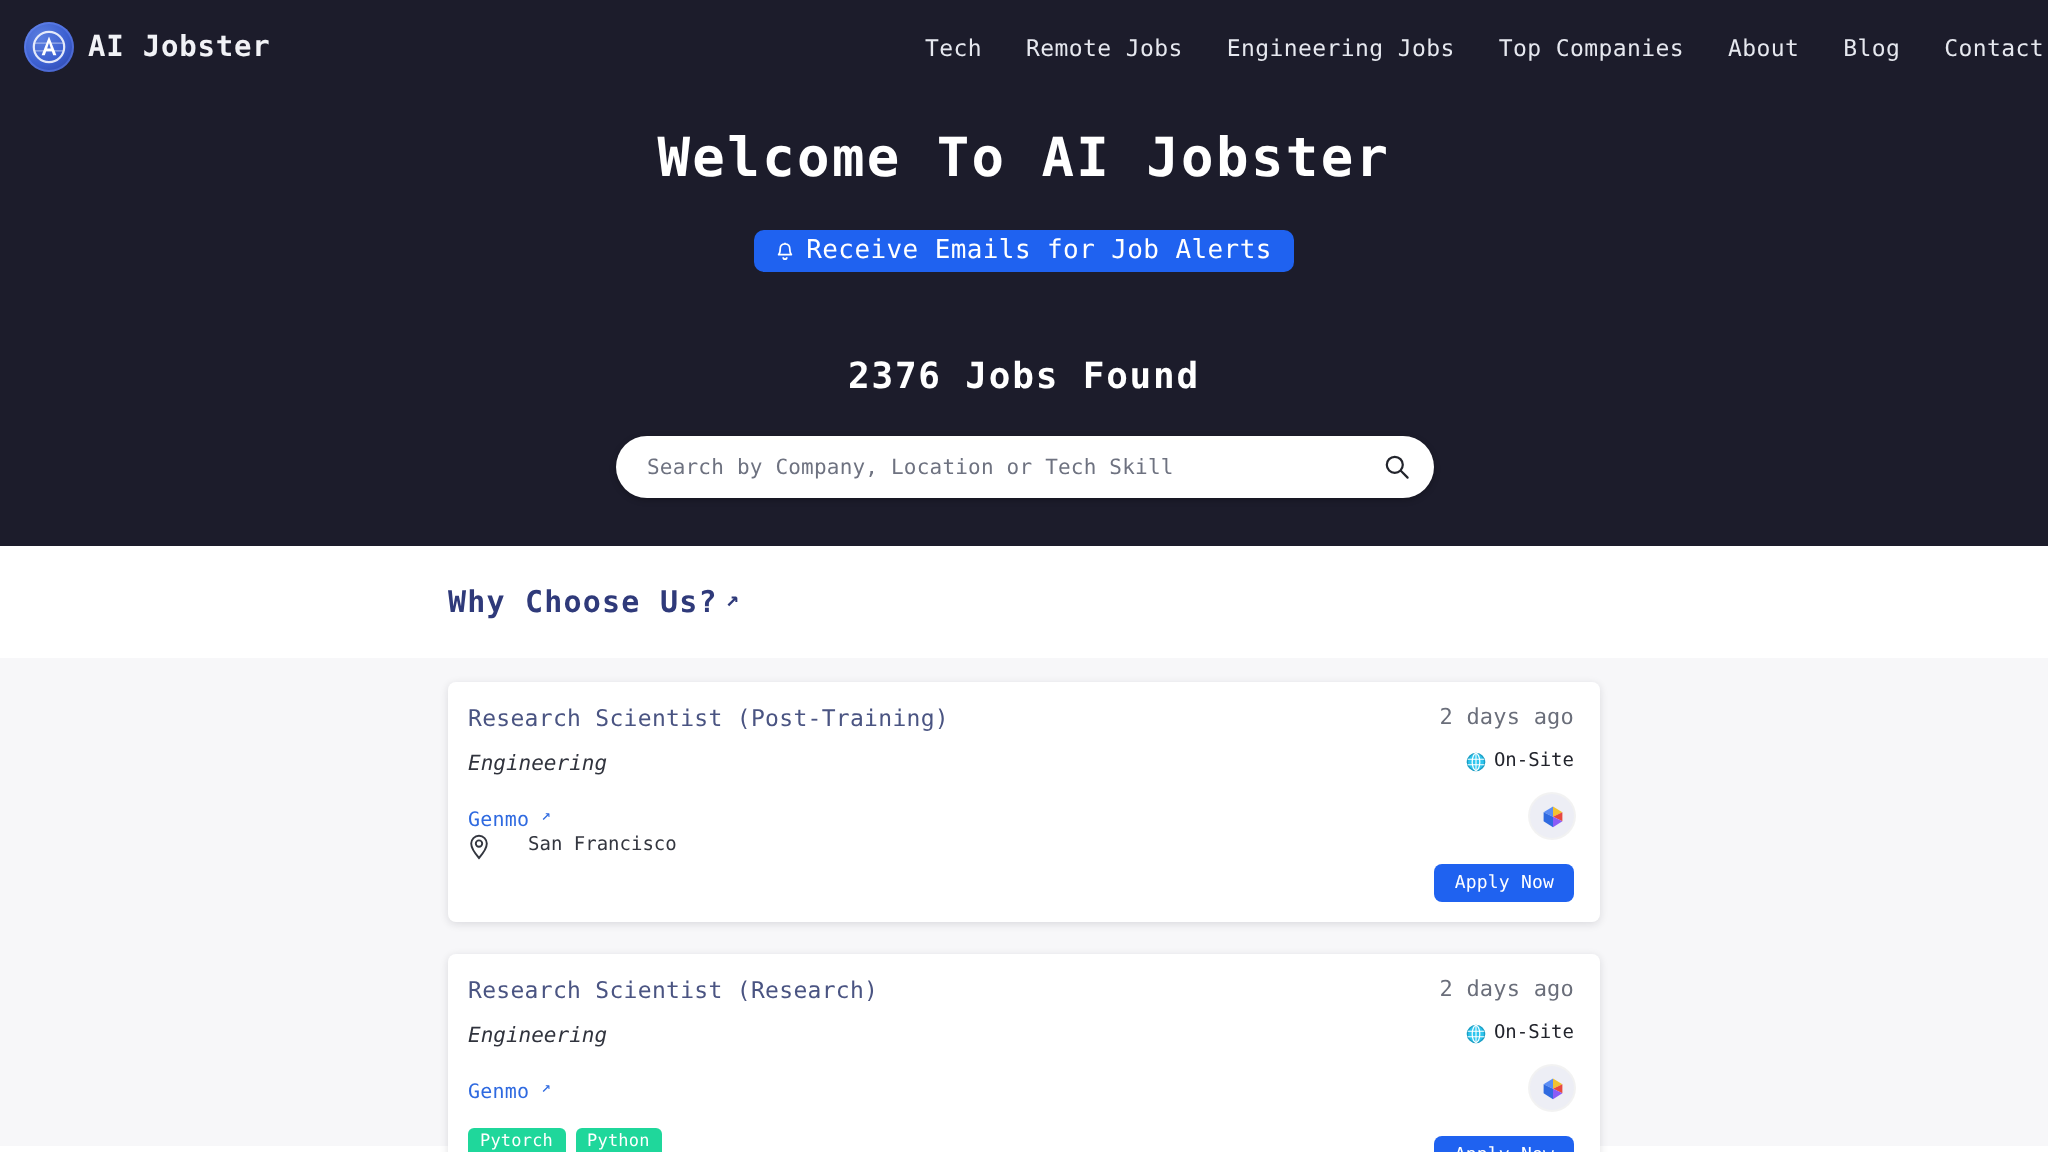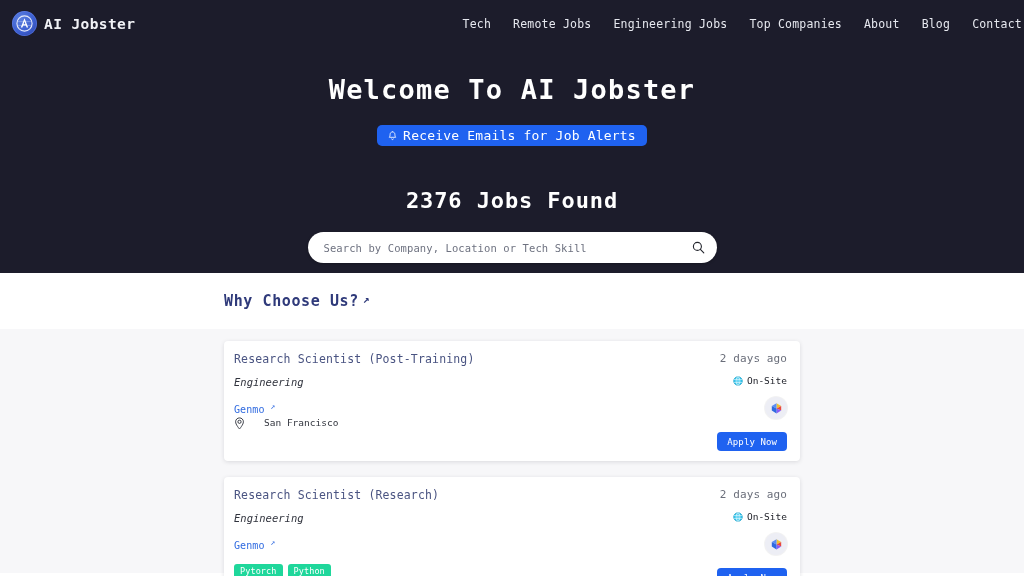--- a/index.html
+++ b/index.html
@@ -36,21 +36,21 @@
     color:#f1f2f6; font-size:14.5px; font-weight:bold; letter-spacing:.4px;
     white-space:nowrap;
   }
   .nav-links { display:flex; align-items:center; gap:22px; }
   .nav-link {
     color:#e6e8ef; font-size:11.5px; text-decoration:none;
     letter-spacing:.2px; white-space:nowrap; cursor:pointer;
   }
 
   .hero-title {
-    margin-top:27px;
+    margin-top:17px;
     text-align:center;
     color:#ffffff;
     font-size:27px;
     font-weight:bold;
     letter-spacing:1.2px;
   }
 
   .alert-btn-wrap { margin-top:20px; display:flex; justify-content:center; }
   .alert-btn {
     background:#1f62f0;
@@ -65,21 +65,21 @@
     display:inline-flex; align-items:center; gap:6px;
     cursor:pointer;
     white-space:nowrap;
   }
   .alert-btn svg { display:block; }
 
   .jobs-found {
     margin-top:42px;
     text-align:center;
     color:#ffffff;
-    font-size:22px;
+    font-size:18px;
     font-weight:bold;
     letter-spacing:.9px;
   }
 
   .search-wrap { margin-top:19px; display:flex; justify-content:center; }
   .search-box {
     width:409px; height:31px;
     background:#ffffff;
     border-radius:16px;
     display:flex; align-items:center;

